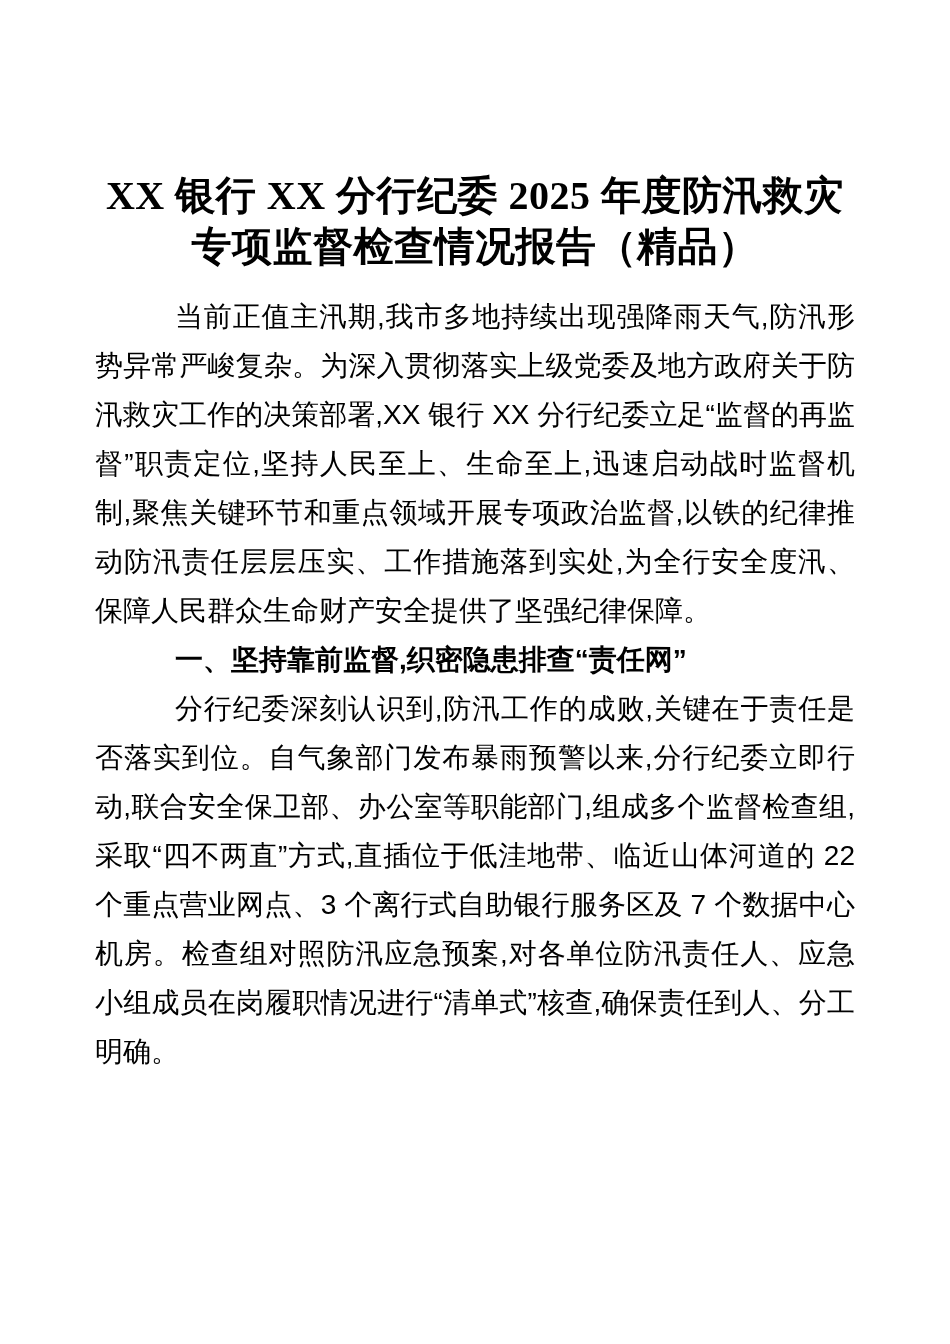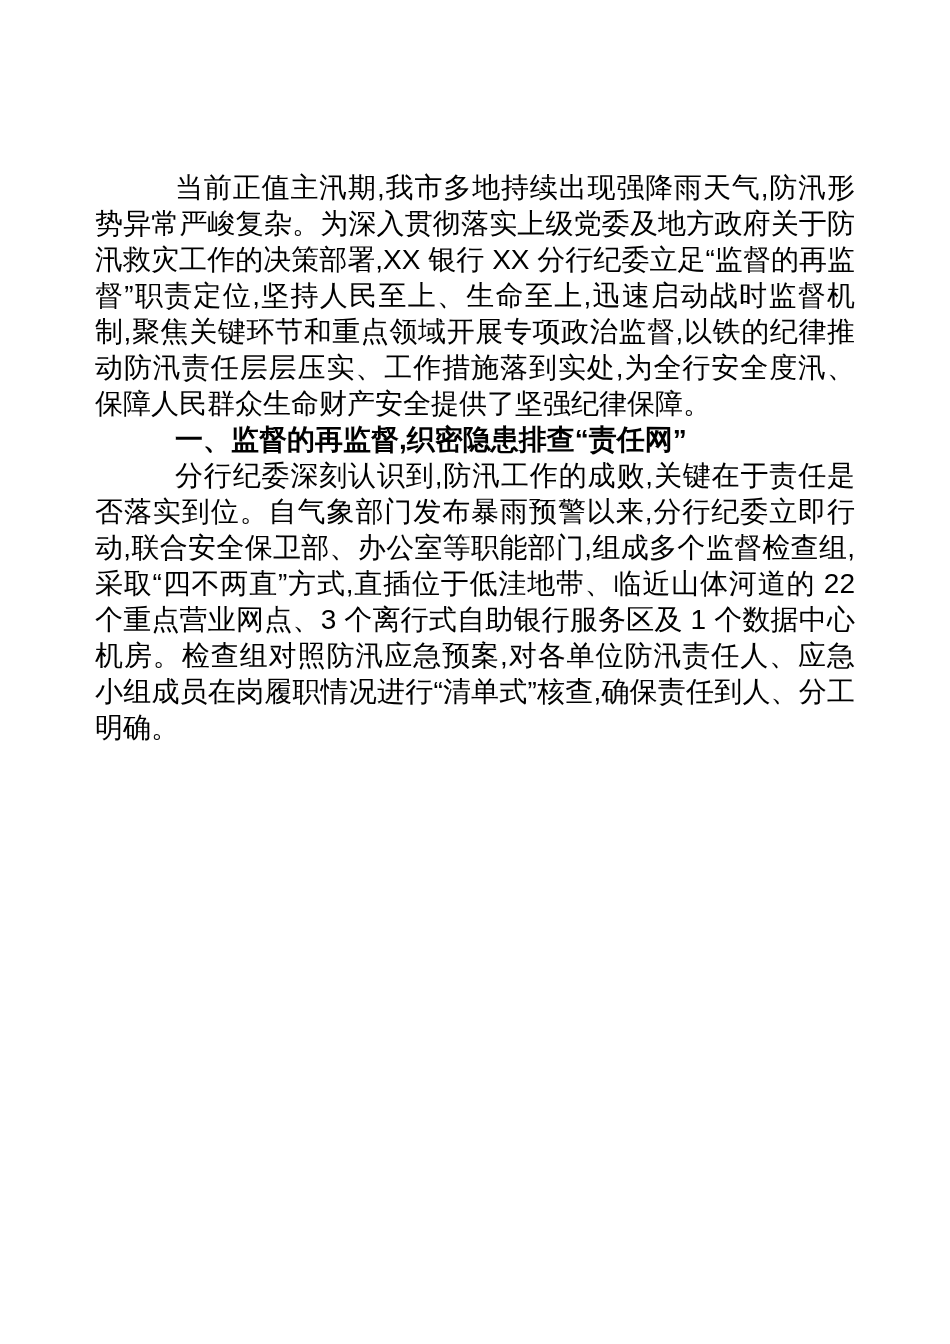--- a/index.html
+++ b/index.html
@@ -35,38 +35,42 @@
     font-size: 28px;
     line-height: 49px;
   }
   .doc-body p,
   .doc-body h2 {
     margin: 0;
     padding: 0;
     text-indent: 80px;
     text-align: justify;
     font-size: 28px;
-    line-height: 36px;
+    line-height: 49px;
     font-weight: normal;
   }
   .doc-body h2.section-heading {
     font-weight: bold;
     text-align: left;
   }
 </style>
 </head>
 <body>
 
 <div class="page">
 
+  <h1 class="doc-title">
+    <span class="title-line">XX 银行 XX 分行纪委 2025 年度防汛救灾</span>
+    <span class="title-line">专项监督检查情况报告（精品）</span>
+  </h1>
 
   <div class="doc-body">
 
     <p>当前正值主汛期,我市多地持续出现强降雨天气,防汛形势异常严峻复杂。为深入贯彻落实上级党委及地方政府关于防汛救灾工作的决策部署,XX 银行 XX 分行纪委立足“监督的再监督”职责定位,坚持人民至上、生命至上,迅速启动战时监督机制,聚焦关键环节和重点领域开展专项政治监督,以铁的纪律推动防汛责任层层压实、工作措施落到实处,为全行安全度汛、保障人民群众生命财产安全提供了坚强纪律保障。</p>
 
-    <h2 class="section-heading">一、监督的再监督,织密隐患排查“责任网”</h2>
+    <h2 class="section-heading">一、坚持靠前监督,织密隐患排查“责任网”</h2>
 
-    <p>分行纪委深刻认识到,防汛工作的成败,关键在于责任是否落实到位。自气象部门发布暴雨预警以来,分行纪委立即行动,联合安全保卫部、办公室等职能部门,组成多个监督检查组,采取“四不两直”方式,直插位于低洼地带、临近山体河道的 22 个重点营业网点、3 个离行式自助银行服务区及 1 个数据中心机房。检查组对照防汛应急预案,对各单位防汛责任人、应急小组成员在岗履职情况进行“清单式”核查,确保责任到人、分工明确。</p>
+    <p>分行纪委深刻认识到,防汛工作的成败,关键在于责任是否落实到位。自气象部门发布暴雨预警以来,分行纪委立即行动,联合安全保卫部、办公室等职能部门,组成多个监督检查组,采取“四不两直”方式,直插位于低洼地带、临近山体河道的 22 个重点营业网点、3 个离行式自助银行服务区及 7 个数据中心机房。检查组对照防汛应急预案,对各单位防汛责任人、应急小组成员在岗履职情况进行“清单式”核查,确保责任到人、分工明确。</p>
 
 
   </div>
 
 </div>
 
 </body></html>

